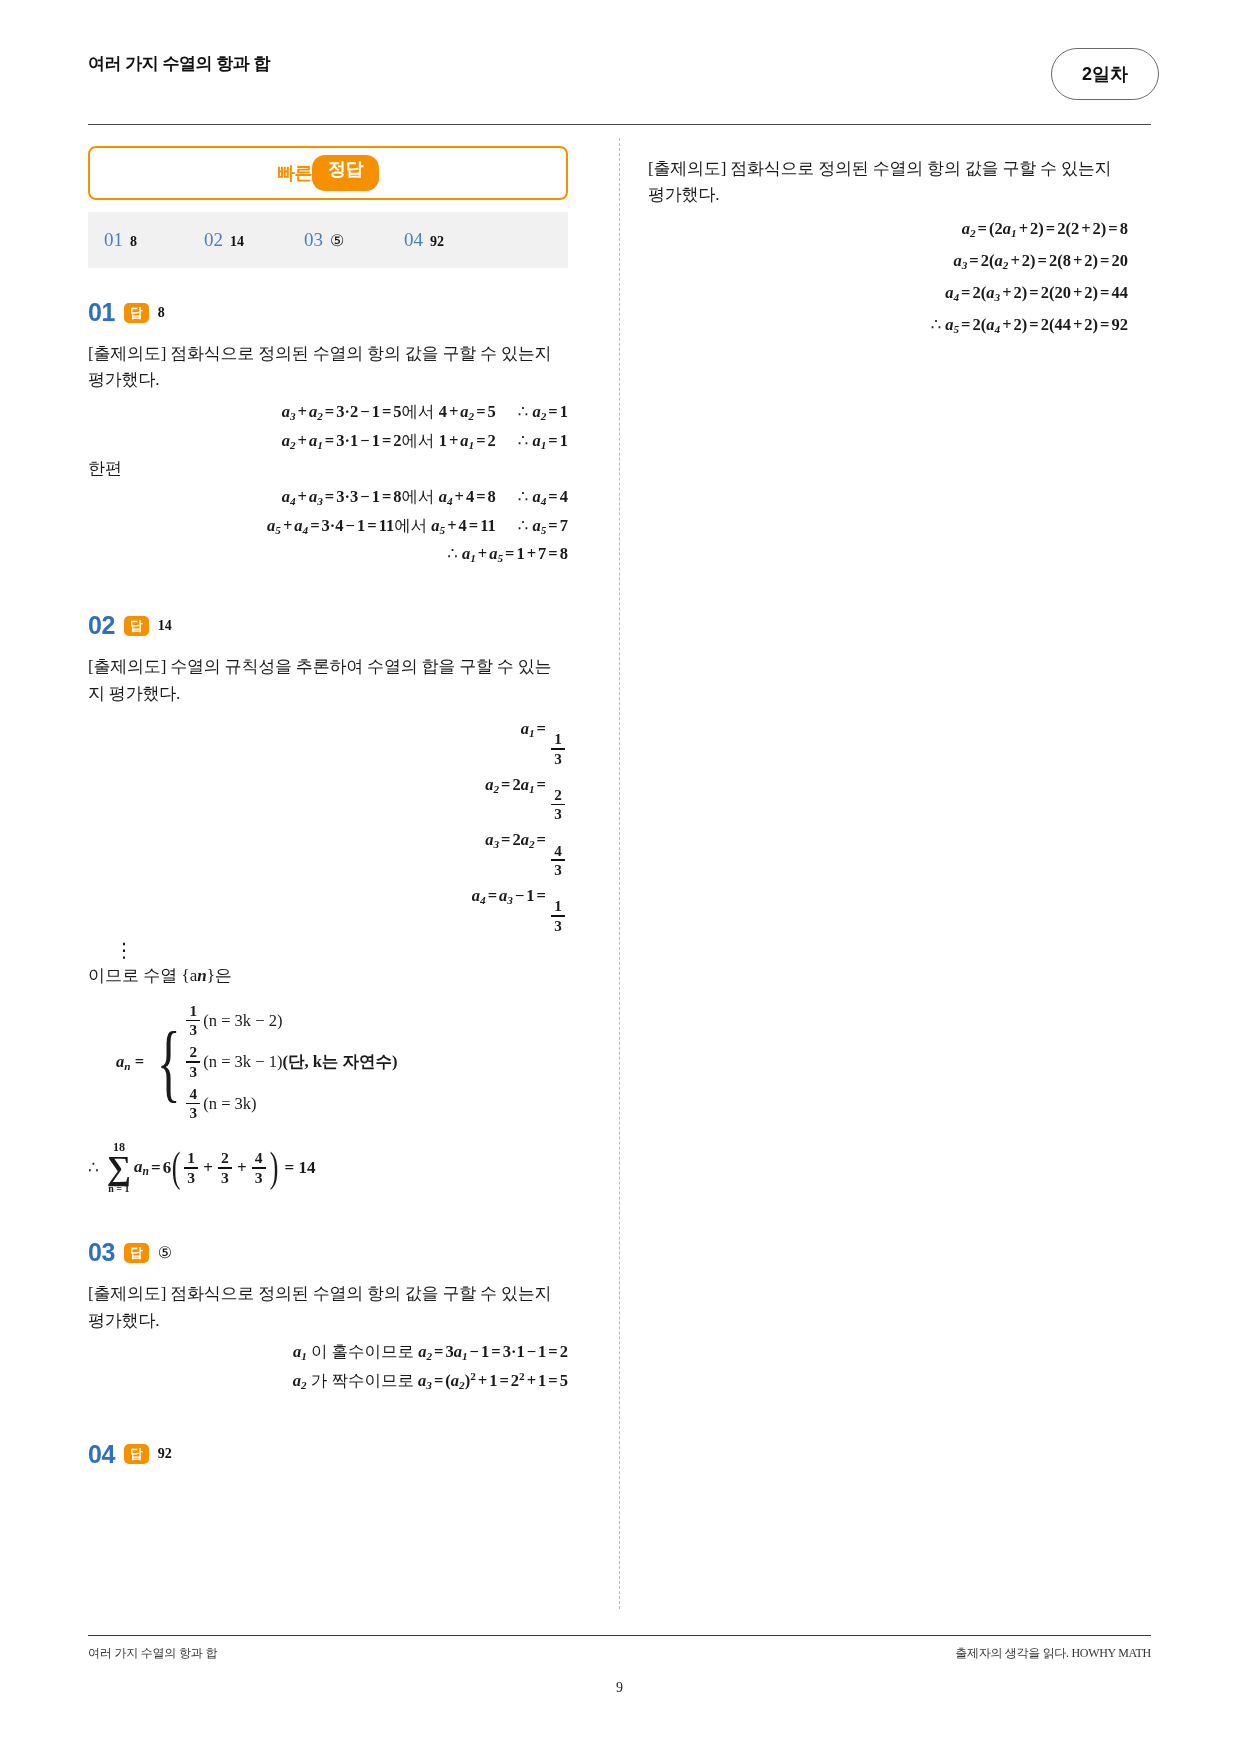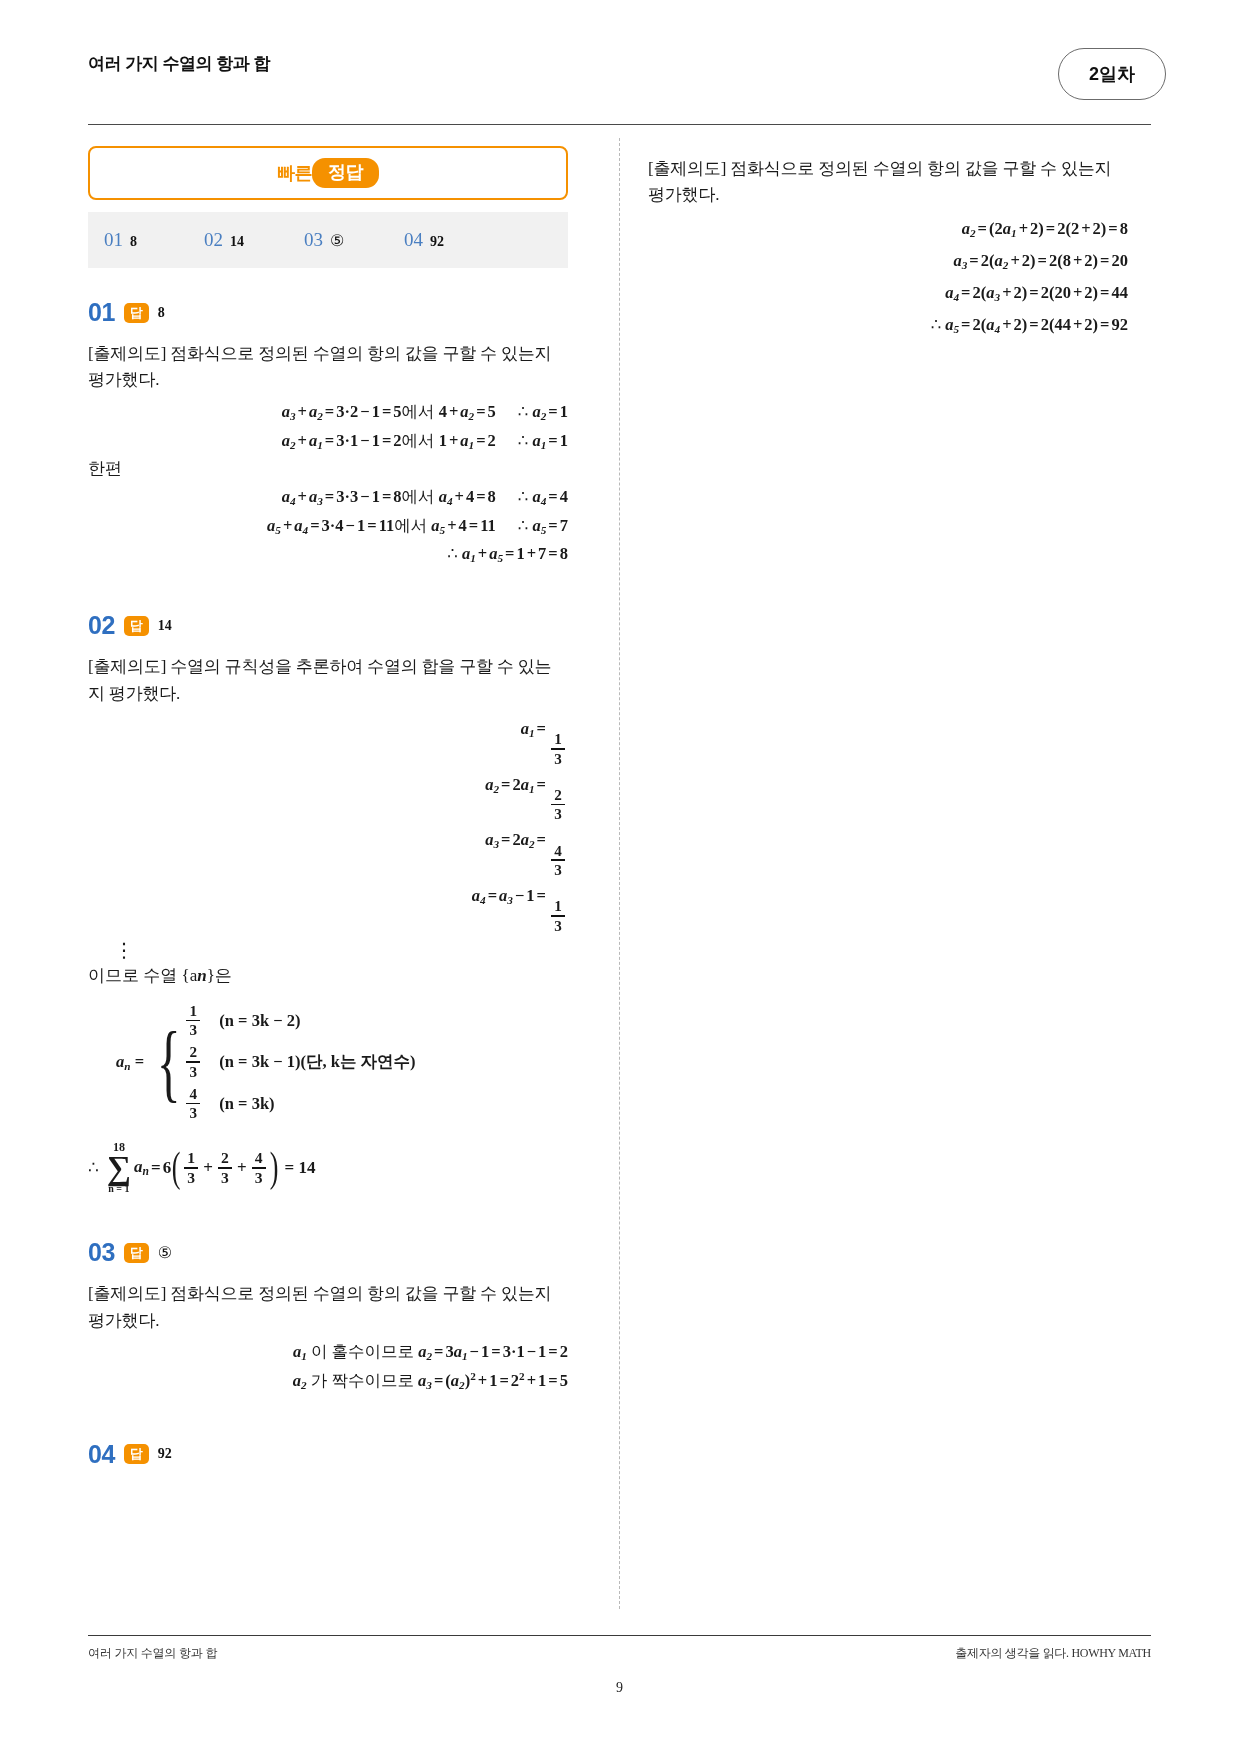--- a/index.html
+++ b/index.html
@@ -34,21 +34,21 @@
     left: 88px;
     top: 12px;
     font-family: "Liberation Sans", sans-serif;
     font-weight: bold;
     font-size: 17px;
     letter-spacing: -0.5px;
     color: #111;
   }
   .day-badge {
     position: absolute;
-    right: 73px;
+    right: 80px;
     top: 8px;
     width: 108px;
     height: 52px;
     border: 1.6px solid #6b6b6b;
     border-radius: 26px;
     display: flex;
     align-items: center;
     justify-content: center;
     font-family: "Liberation Sans", sans-serif;
     font-weight: bold;
@@ -105,21 +105,21 @@
     font-size: 18px;
     color: #f59100;
     letter-spacing: -0.5px;
   }
   .quick-pill {
     background: #f59100;
     color: #ffffff;
     font-family: "Liberation Sans", sans-serif;
     font-weight: bold;
     font-size: 18px;
-    padding: 4px 16px 4px 16px;
+    padding: 4px 16px 10px 16px;
     border-radius: 13px;
     letter-spacing: -0.5px;
     line-height: 1.2;
   }
 
   .quick-list {
     margin-top: 12px;
     background: #f1f1f1;
     height: 56px;
     display: flex;
@@ -272,22 +272,21 @@
     display: flex;
     flex-direction: column;
     gap: 6px;
   }
   .piece-case {
     display: flex;
     align-items: center;
     white-space: nowrap;
   }
   .piece-case .cond {
-    margin-left: 16px;
-    font-weight: bold;
+    font-weight: normal;
   }
   .piece-note {
     margin-left: 0;
     font-weight: bold;
   }
 
   .sumline {
     display: flex;
     align-items: center;
     margin-top: 20px;

